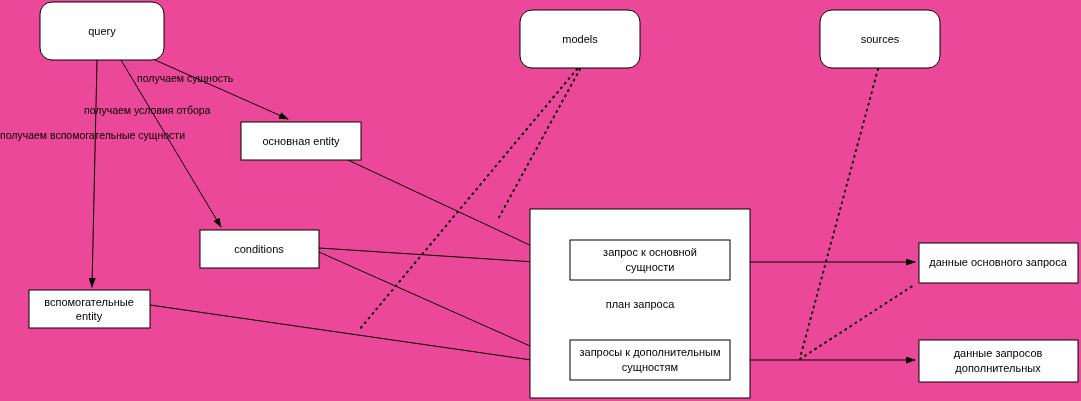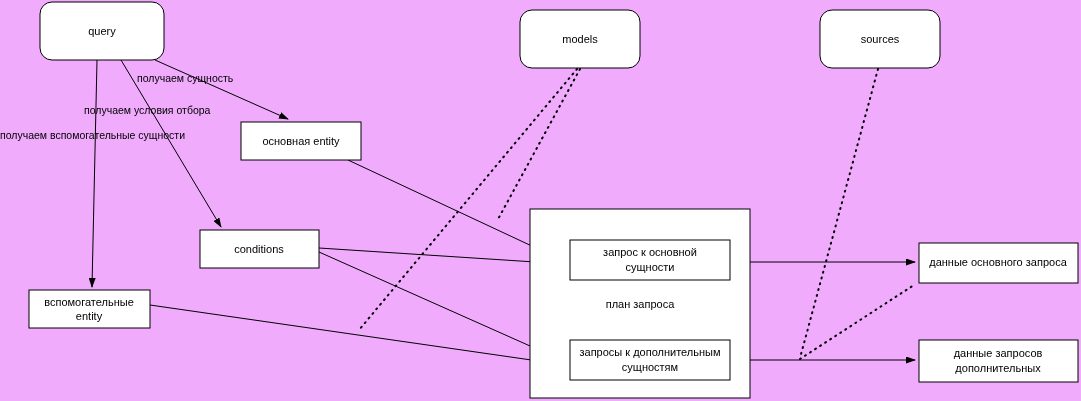--- a/index.html
+++ b/index.html
@@ -1,18 +1,18 @@
 <!DOCTYPE html>
 <html><head>
 <meta charset="utf-8">
 <style>
   html,body{margin:0;padding:0;background:#ffffff;}
   body{width:1081px;height:401px;overflow:hidden;
        font-family:"Liberation Sans","DejaVu Sans",sans-serif;}
-  #diagram{position:relative;width:1081px;height:401px;background:#f0abfc;}
+  #diagram{position:relative;width:1081px;height:401px;background:#ec4899;}
   svg{position:absolute;top:0;left:0;width:1081px;height:401px;}
   .node-label{font-size:11px;fill:#000000;text-anchor:middle;dominant-baseline:middle;}
   .edge-label{font-size:10.5px;fill:#000000;dominant-baseline:middle;}
   .shape{fill:#ffffff;stroke:#000000;stroke-width:1;}
   .plain-line{stroke:#000000;stroke-width:1;fill:none;}
   .dotted-line{stroke:#000000;stroke-width:2;fill:none;stroke-dasharray:1 5;stroke-linecap:round;}
 </style>
 </head>
 <body>
 

